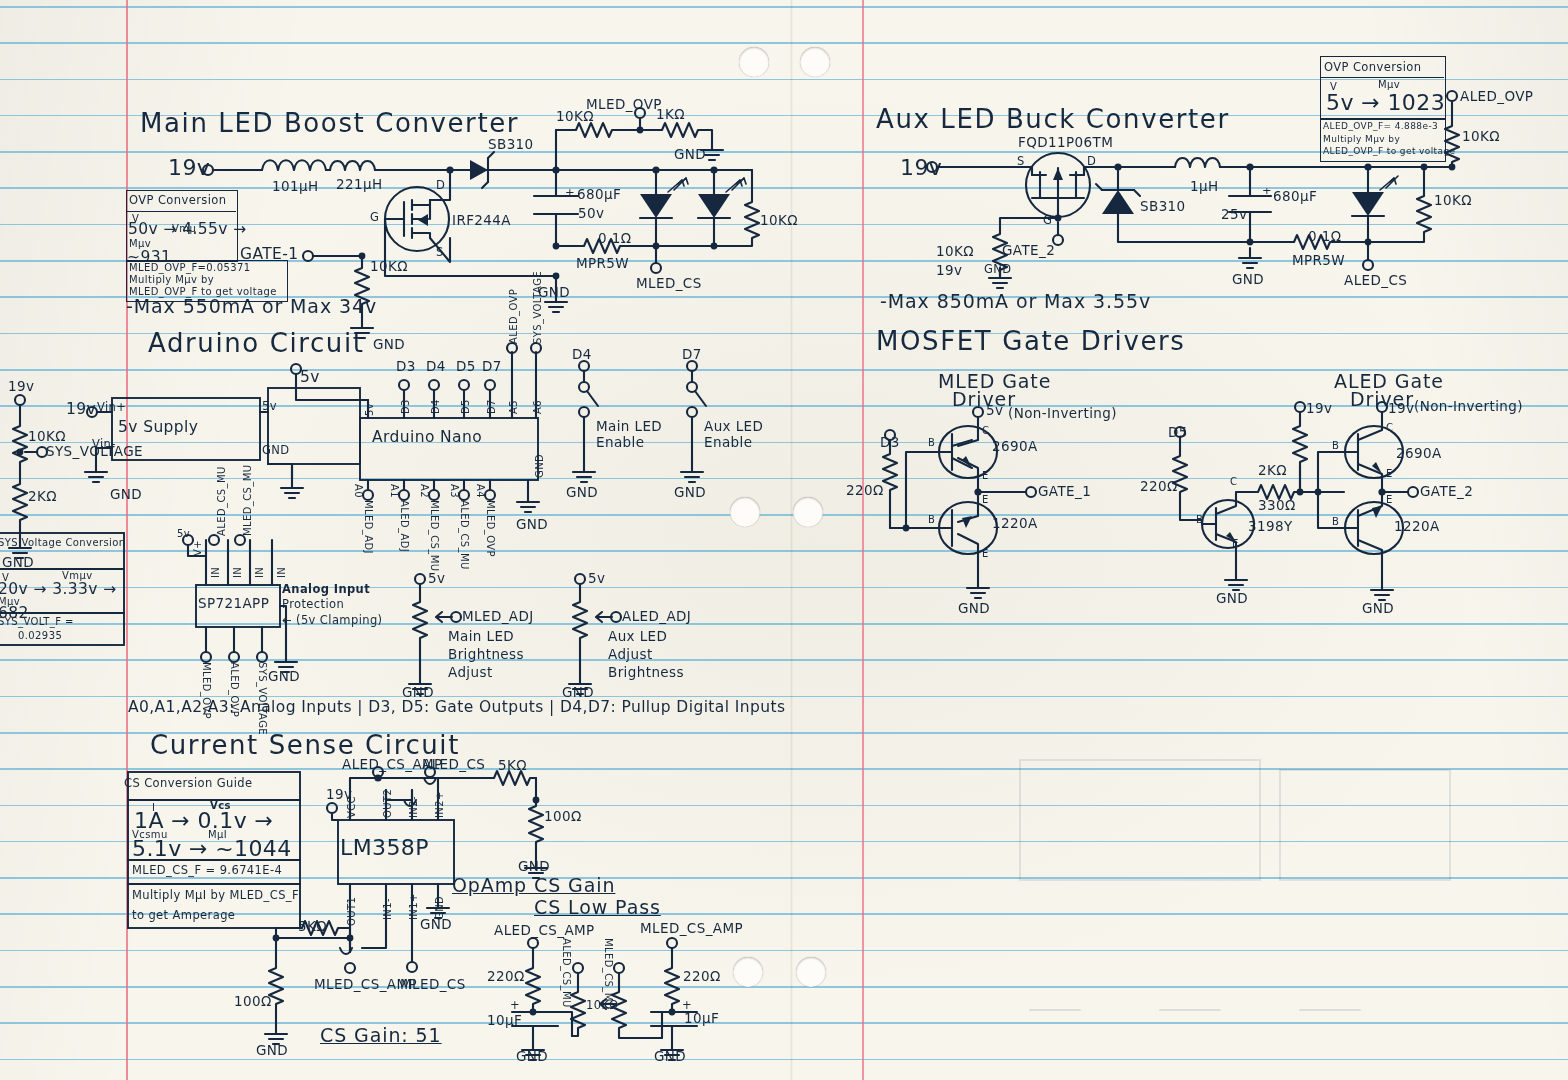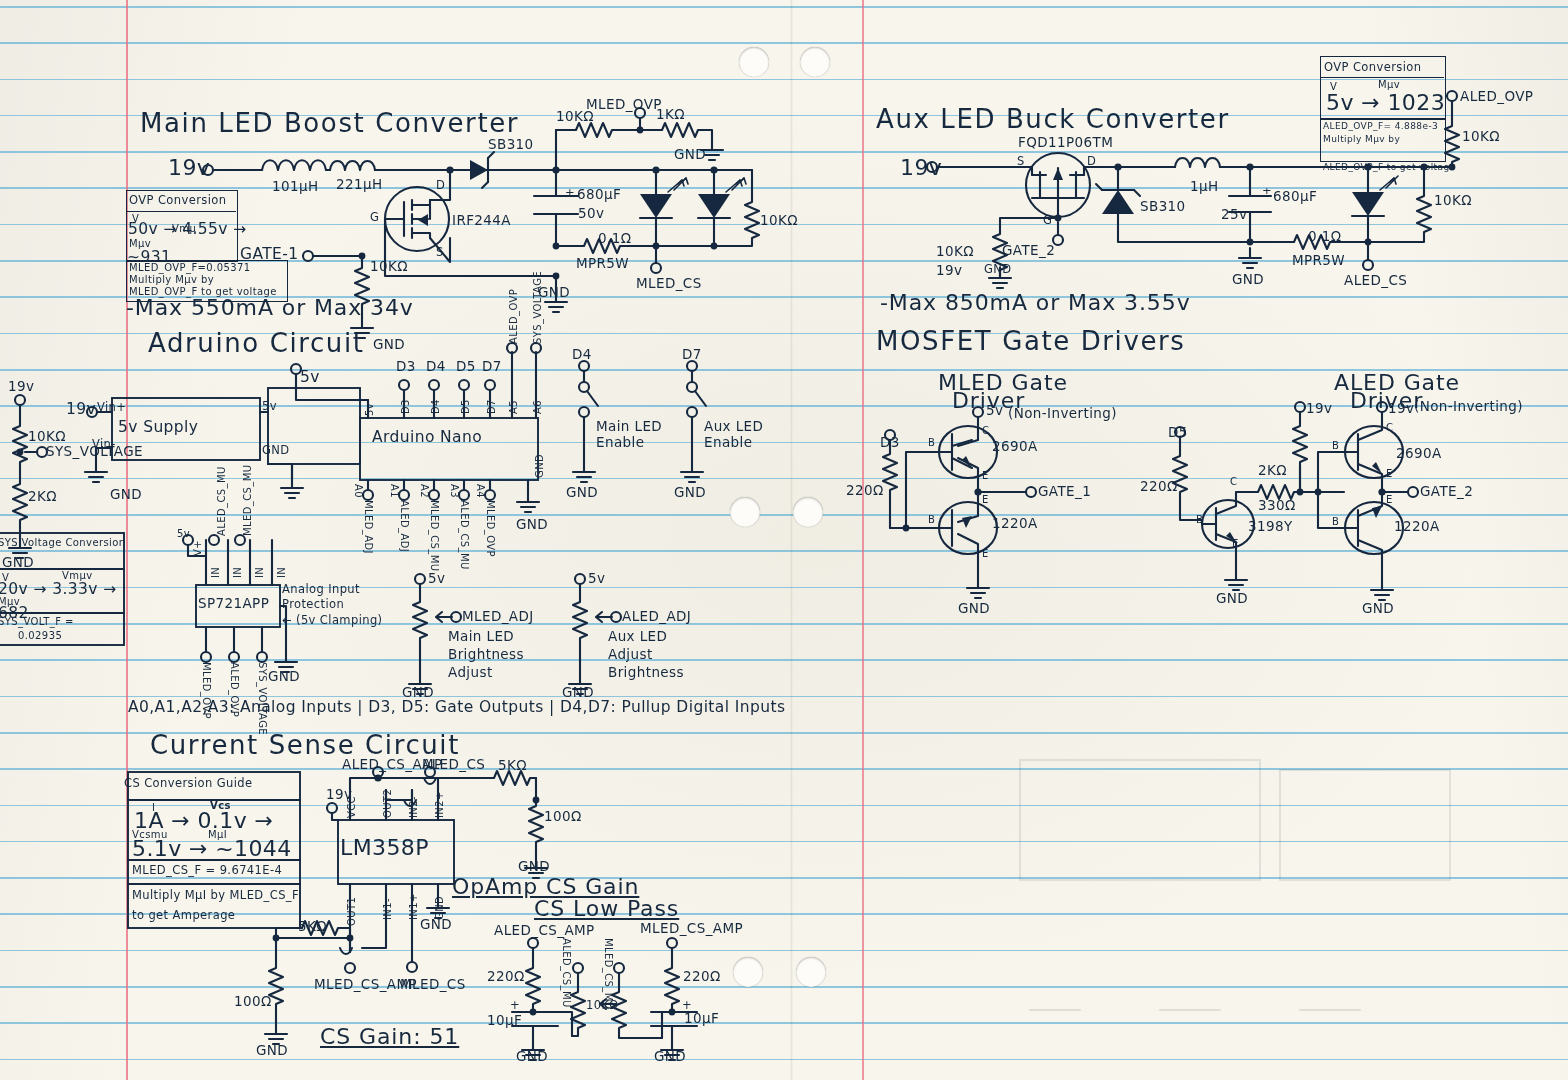--- a/index.html
+++ b/index.html
@@ -32,21 +32,21 @@
   #ink{position:absolute;left:0;top:0;width:1568px;height:1080px;}
   .ink{fill:none;stroke:#16283f;stroke-width:2.1;stroke-linecap:round;stroke-linejoin:round;}
   .ink-t{fill:none;stroke:#16283f;stroke-width:1.6;stroke-linecap:round;stroke-linejoin:round;}
   .ink-f{fill:#16283f;stroke:none;}
   .box{fill:none;stroke:#16283f;stroke-width:1.9;}
 
   
   .hw{position:absolute;color:#17293f;font-family:"DejaVu Sans", sans-serif;
       letter-spacing:0.4px;white-space:pre;}
   .title{font-size:26px;letter-spacing:1.6px;}
-  .sub{font-size:22px;letter-spacing:0.9px;}
+  .sub{font-size:19px;letter-spacing:0.9px;}
   .lbl{font-size:13.5px;}
   .lbl-s{font-size:11.5px;}
   .lbl-xs{font-size:10px;}
   .lbl-m{font-size:15.5px;}
   .big{font-size:22px;}
   .rot{transform-origin:0 0;transform:rotate(-90deg);}
   .rot90{transform-origin:0 0;transform:rotate(90deg);}
   .u{text-decoration:underline;}
 </style>
 </head>
@@ -589,21 +589,21 @@
 
 <div style="position:absolute;left:1320px;top:56px;width:124px;height:62px;border:1.8px solid #16283f;"></div>
 <div style="position:absolute;left:1320px;top:77px;width:124px;height:0;border-top:1.6px solid #16283f;"></div>
 <div class="hw lbl-s" style="left:1324px;top:60px;">OVP Conversion</div>
 <div class="hw lbl-xs" style="left:1330px;top:81px;">V</div>
 <div class="hw lbl-xs" style="left:1378px;top:79px;">Mμv</div>
 <div class="hw big" style="left:1326px;top:90px;">5v → 1023</div>
 <div style="position:absolute;left:1320px;top:118px;width:124px;height:42px;border:1.5px solid #16283f;"></div>
 <div class="hw lbl-xs" style="left:1323px;top:121px;font-size:9px;">ALED_OVP_F= 4.888e-3</div>
 <div class="hw lbl-xs" style="left:1323px;top:134px;font-size:9px;">Multiply Mμv by</div>
-<div class="hw lbl-xs" style="left:1323px;top:146px;font-size:9px;margin-top:16px;">ALED_OVP_F to get voltage</div>
+<div class="hw lbl-xs" style="left:1323px;top:146px;font-size:9px;">ALED_OVP_F to get voltage</div>
 
 <div class="hw title" style="left:148px;top:328px;">Adruino Circuit</div>
 <div class="hw lbl-m" style="left:66px;top:400px;">19v</div>
 <div class="hw lbl-m" style="left:118px;top:418px;">5v Supply</div>
 <div class="hw lbl-s" style="left:97px;top:400px;">Vin+</div>
 <div class="hw lbl-s" style="left:92px;top:437px;">Vin-</div>
 <div class="hw lbl-s" style="left:262px;top:399px;">5v</div>
 <div class="hw lbl-s" style="left:262px;top:443px;">GND</div>
 <div class="hw lbl" style="left:110px;top:486px;">GND</div>
 <div class="hw lbl-m" style="left:300px;top:368px;">5v</div>
@@ -655,21 +655,21 @@
 <div class="hw lbl-xs" style="left:-2px;top:537px;">SYS Voltage Conversion</div>
 <div class="hw lbl-xs" style="left:2px;top:572px;">V</div>
 <div class="hw lbl-xs" style="left:62px;top:570px;">Vmμv</div>
 <div class="hw lbl-m" style="left:-2px;top:580px;">20v → 3.33v →</div>
 <div class="hw lbl-xs" style="left:-2px;top:596px;">Mμv</div>
 <div class="hw lbl-m" style="left:-2px;top:604px;">682</div>
 <div class="hw lbl-xs" style="left:-2px;top:616px;">SYS_VOLT_F =</div>
 <div class="hw lbl-xs" style="left:18px;top:630px;">0.02935</div>
 
 <div class="hw lbl" style="left:198px;top:595px;">SP721APP</div>
-<div class="hw lbl-s" style="left:282px;top:582px;">Analog Input</div>
+<div class="hw lbl-s" style="left:282px;top:582px;font-weight:bold;">Analog Input</div>
 <div class="hw lbl-s" style="left:282px;top:597px;">Protection</div>
 <div class="hw lbl-s" style="left:282px;top:613px;">←</div>
 <div class="hw lbl-s" style="left:296px;top:613px;">(5v Clamping)</div>
 <div class="hw lbl-xs" style="left:177px;top:528px;">5v</div>
 <div class="hw lbl-xs rot" style="left:192px;top:556px;">V+</div>
 <div class="hw lbl-xs rot" style="left:210px;top:578px;">IN</div>
 <div class="hw lbl-xs rot" style="left:232px;top:578px;">IN</div>
 <div class="hw lbl-xs rot" style="left:254px;top:578px;">IN</div>
 <div class="hw lbl-xs rot" style="left:276px;top:578px;">IN</div>
 <div class="hw lbl-xs rot" style="left:216px;top:536px;">ALED_CS_MU</div>

